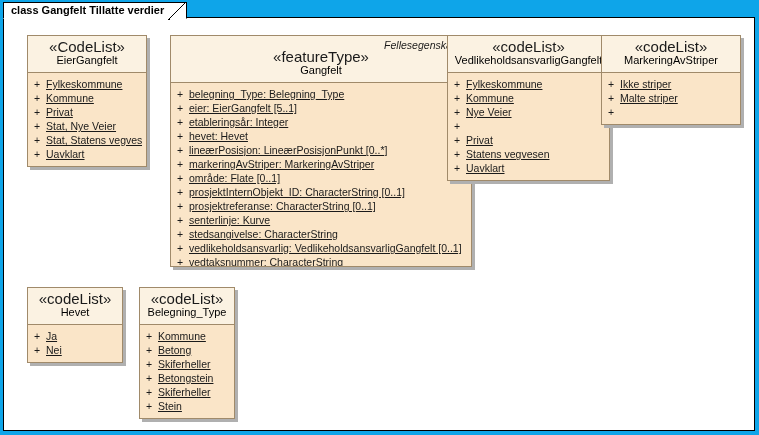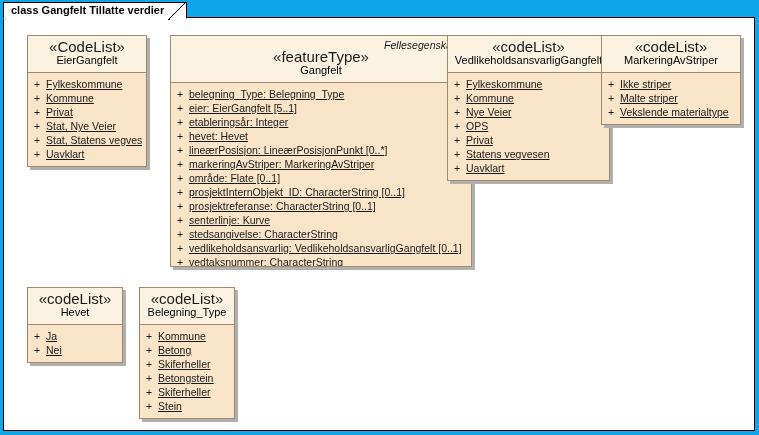--- a/index.html
+++ b/index.html
@@ -264,21 +264,20 @@
       <div class="attr-row">
         <span class="attr-vis">+</span>
         <span class="attr-text">Kommune</span>
       </div>
       <div class="attr-row">
         <span class="attr-vis">+</span>
         <span class="attr-text">Nye Veier</span>
       </div>
       <div class="attr-row">
         <span class="attr-vis">+</span>
-        <span class="attr-text">OPS</span>
       </div>
       <div class="attr-row">
         <span class="attr-vis">+</span>
         <span class="attr-text">Privat</span>
       </div>
       <div class="attr-row">
         <span class="attr-vis">+</span>
         <span class="attr-text">Statens vegvesen</span>
       </div>
       <div class="attr-row">
@@ -297,21 +296,20 @@
       <div class="attr-row">
         <span class="attr-vis">+</span>
         <span class="attr-text">Ikke striper</span>
       </div>
       <div class="attr-row">
         <span class="attr-vis">+</span>
         <span class="attr-text">Malte striper</span>
       </div>
       <div class="attr-row">
         <span class="attr-vis">+</span>
-        <span class="attr-text">Vekslende materialtype</span>
       </div>
     </div>
   </div>
 
   <div class="uml-box" style="left:27px; top:287px; width:96px;">
     <div class="uml-head">
       <div class="stereotype">«codeList»</div>
       <div class="classname">Hevet</div>
     </div>
     <div class="uml-body">

